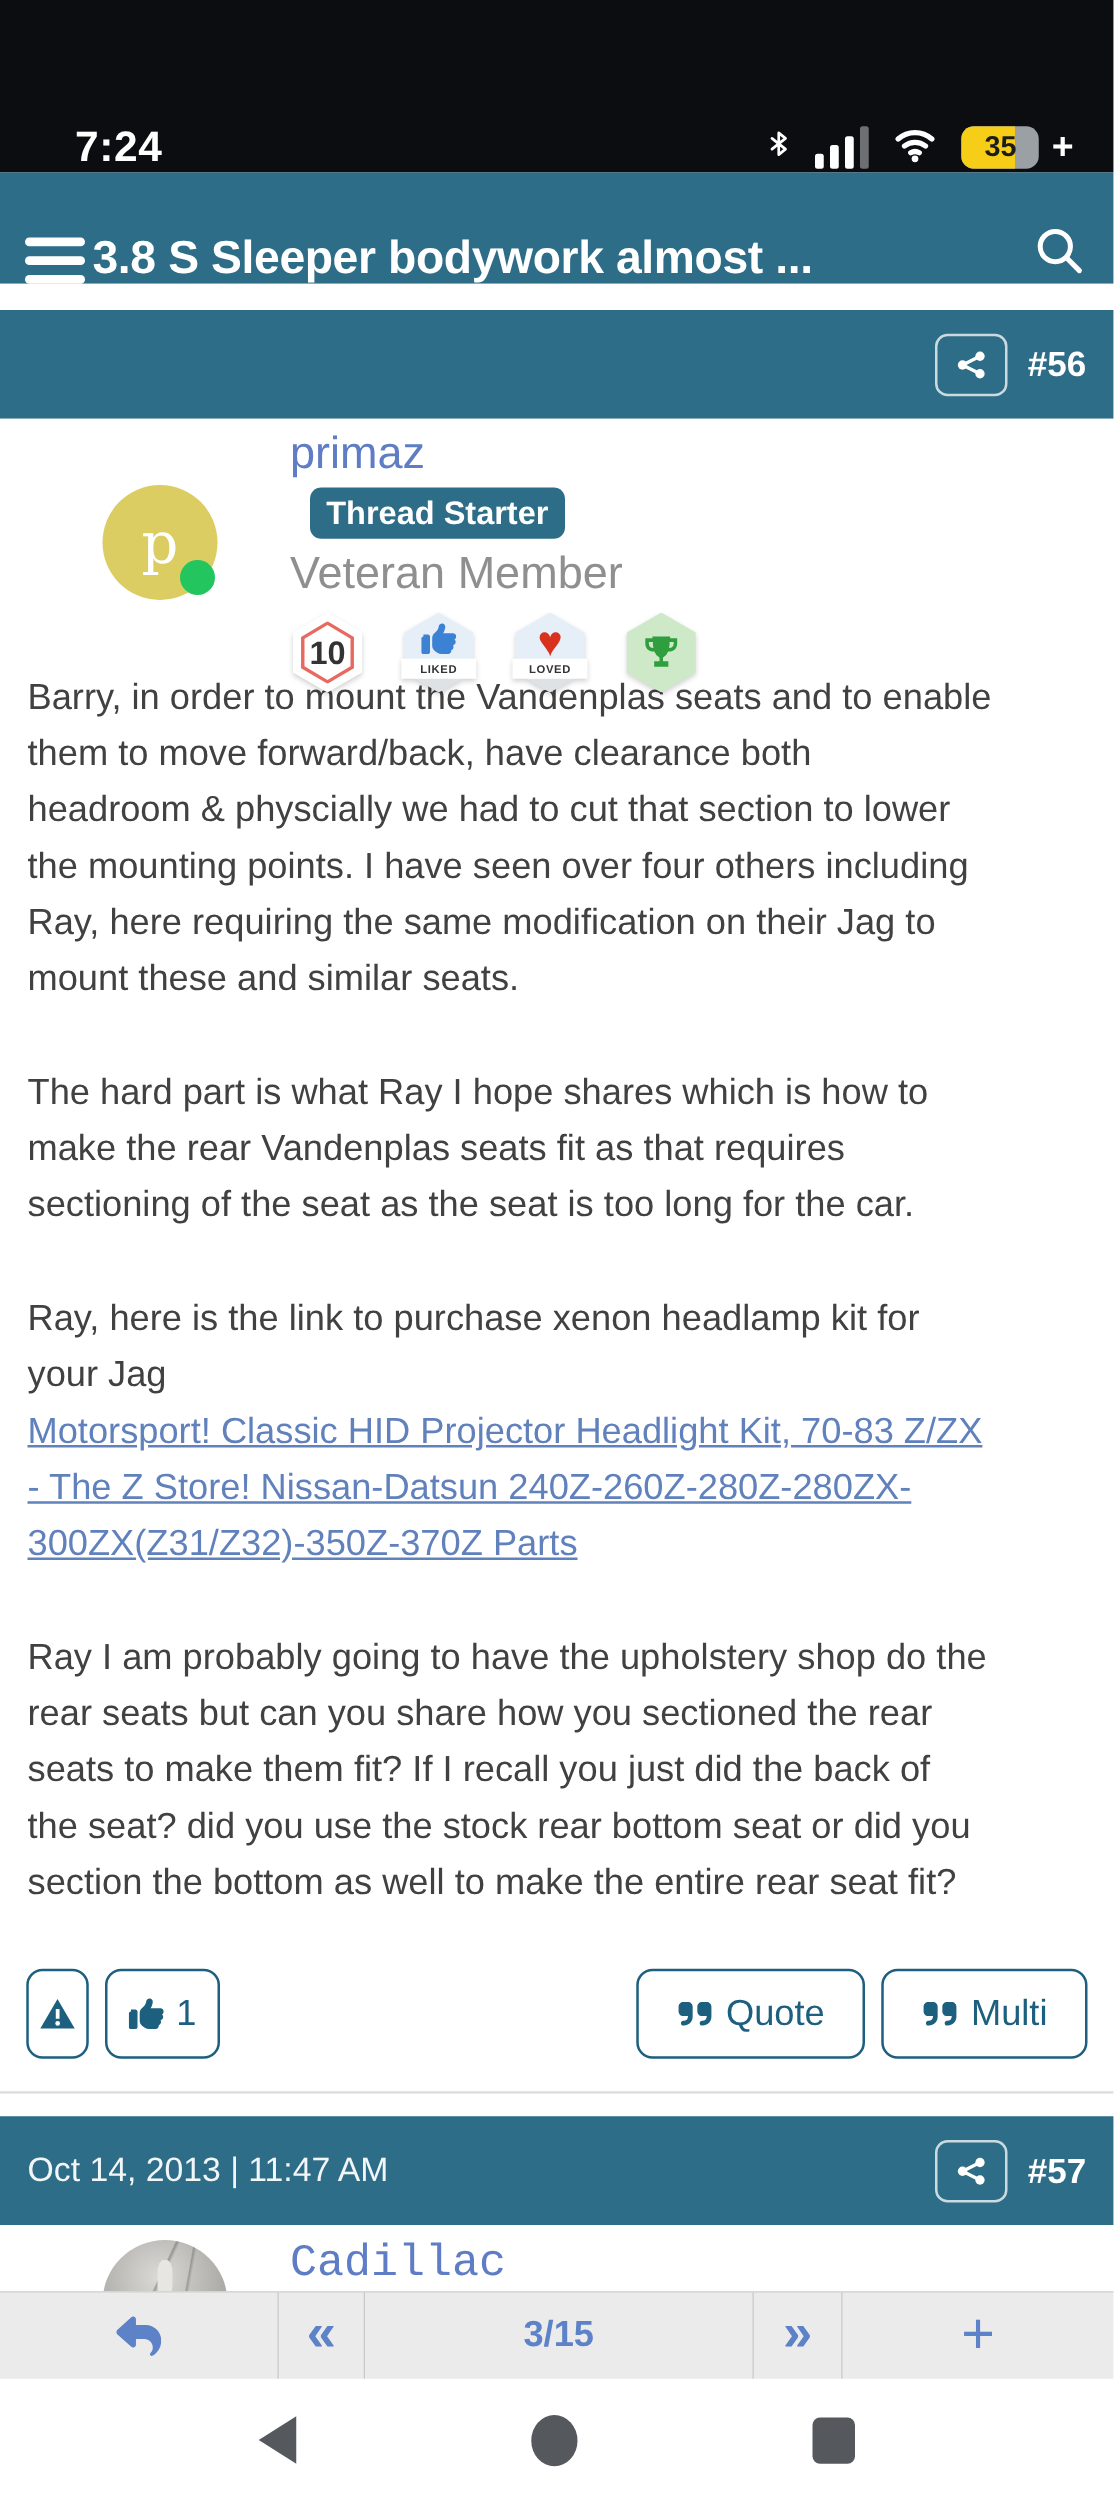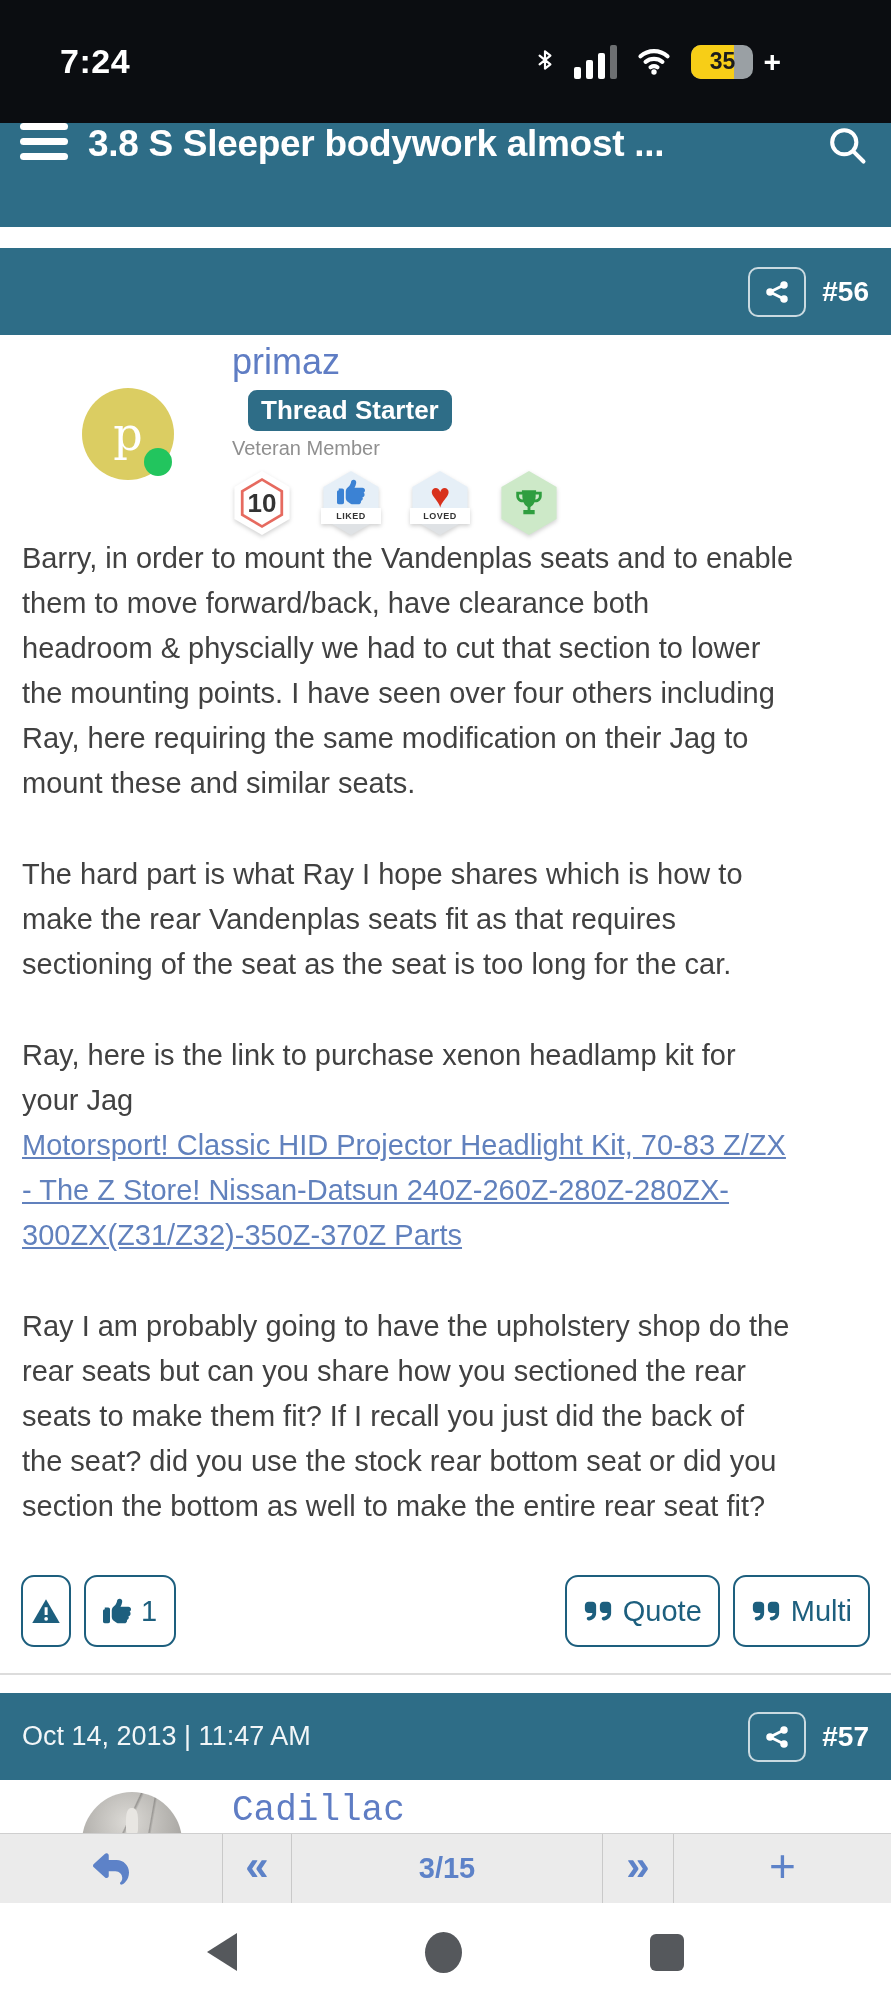--- a/index.html
+++ b/index.html
@@ -1,54 +1,54 @@
 <!DOCTYPE html>
 <html><head>
 <meta charset="utf-8">
 <style>
   * { margin:0; padding:0; box-sizing:border-box; }
   html,body { background:#fff; }
   body { font-family:"Liberation Sans", sans-serif; }
   .screen { position:relative; width:891px; height:2000px; margin:0 auto; background:#fff; overflow:hidden; }
 
   
-  .status-bar { height:123px; background:#0b0d11; display:flex; align-items:center; justify-content:space-between; padding:0 110px 0 60px; }
+  .status-bar { height:138px; background:#0b0d11; display:flex; align-items:flex-end; justify-content:space-between; padding:0 32px 0 60px; }
   .status-time { color:#fff; font-size:34px; font-weight:700; letter-spacing:.5px; }
   .status-icons { display:flex; align-items:center; gap:16px; }
   .sig-bars { display:flex; align-items:flex-end; gap:5px; height:34px; }
   .sig-bars i { display:block; width:7px; border-radius:2px; background:#fff; }
   .sig-bars i.b1{height:12px;} .sig-bars i.b2{height:19px;} .sig-bars i.b3{height:26px;} .sig-bars i.b4{height:34px; background:#6d6f72;}
   .battery { position:relative; width:62px; height:34px; border-radius:10px; background:#9aa0a4; overflow:hidden; }
   .battery-fill { position:absolute; left:0; top:0; bottom:0; background:#f7ce17; }
   .battery-text { position:absolute; inset:0; display:flex; align-items:center; justify-content:center; font-size:23px; font-weight:700; color:#1c1c1c; }
   .battery-plus { color:#fff; font-size:30px; font-weight:700; margin-left:-6px; }
 
   
-  .app-header { height:104px; background:#2e6d87; display:flex; align-items:flex-start; padding:0 22px 0 20px; gap:20px; }
+  .app-header { height:89px; background:#2e6d87; display:flex; align-items:flex-end; padding:0 22px 0 20px; gap:6px; }
   .hamburger { width:48px; display:flex; flex-direction:column; gap:8px; cursor:pointer; }
   .hamburger span { display:block; height:7px; border-radius:4px; background:#fff; }
   .app-title { color:#fff; font-size:37px; font-weight:600; letter-spacing:-.3px; white-space:nowrap; overflow:hidden; flex:1; }
   .hdr-gap { height:21px; background:#fff; }
 
   
   .post-bar { height:87px; background:#2e6d87; display:flex; align-items:center; padding:0 22px; }
   .post-date { color:#f2f6f8; font-size:27px; }
   .post-bar .spacer { flex:1; }
   .share-btn { width:58px; height:50px; border:2px solid rgba(255,255,255,.75); border-radius:10px; background:transparent; display:flex; align-items:center; justify-content:center; cursor:pointer; }
   .post-num { color:#fff; font-size:28px; font-weight:700; margin-left:16px; }
 
   
   .author-row { position:relative; height:195px; background:#fff; }
   .avatar { position:absolute; left:82px; top:53px; width:92px; height:92px; border-radius:50%; background:#dbcd62; display:flex; align-items:center; justify-content:center; }
   .avatar-letter { font-family:"DejaVu Serif", serif; color:#fff; font-size:46px; line-height:1; }
   .online-dot { position:absolute; left:62px; top:60px; width:28px; height:28px; border-radius:50%; background:#22c55e; }
   .author-info { position:absolute; left:232px; top:6px; }
   .author-name { color:#5f7dc4; font-size:36px; text-decoration:none; display:inline-block; }
   .role-badge { display:inline-block; background:#2e6d87; color:#fff; font-size:26px; font-weight:700; padding:5px 13px; border-radius:9px; margin:7px 16px 6px; }
-  .author-rank { color:#8f8f8f; font-size:20px; }
+  .author-rank { color:#8f8f8f; font-size:36px; }
   .badge-row { display:flex; gap:29px; margin-top:11px; }
   .hex { position:relative; width:60px; height:64px; filter:drop-shadow(0 2px 2px rgba(0,0,0,.18)); }
   .hex-bg { position:absolute; inset:0; clip-path:polygon(50% 0%,96% 25%,96% 75%,50% 100%,4% 75%,4% 25%); background:#fff; }
   .hex-ring { position:absolute; inset:7px; clip-path:polygon(50% 0%,96% 25%,96% 75%,50% 100%,4% 75%,4% 25%); background:#e66a5f; }
   .hex-ring-inner { position:absolute; inset:3px; clip-path:polygon(50% 0%,96% 25%,96% 75%,50% 100%,4% 75%,4% 25%); background:#fff; }
   .hex-num { position:absolute; inset:0; display:flex; align-items:center; justify-content:center; font-size:26px; font-weight:700; color:#333; }
   .hex-bg.tint-blue { background:linear-gradient(#e6eff7 58%, #dfe2e5 58%); }
   .hex-bg.tint-green { background:#cde9c8; }
   .hex-emblem { position:absolute; left:0; right:0; top:7px; display:flex; justify-content:center; }
   .hex-band { position:absolute; left:0; right:0; top:58%; height:16px; background:#fff; display:flex; align-items:center; justify-content:center; font-size:9px; font-weight:700; color:#333; letter-spacing:.5px; }
@@ -64,21 +64,21 @@
   .post-text p { font-size:29px; line-height:45px; color:#414141; white-space:pre-line; margin:0 0 46px; }
   .post-text p.tight { margin-bottom:0; }
   .body-link { display:block; font-size:29px; line-height:45px; color:#6181bd; text-decoration:underline; white-space:pre-line; margin:0 0 46px; cursor:pointer; }
 
   
   .actions { display:flex; justify-content:space-between; align-items:center; padding:0 21px; margin-top:14px; }
   .actions-left, .actions-right { display:flex; gap:13px; }
   .act-btn { display:flex; align-items:center; justify-content:center; gap:10px; height:72px; border:2.5px solid #1d5f7e; border-radius:13px; background:#fff; color:#1d5f7e; font-size:29px; cursor:pointer; font-family:"Liberation Sans", sans-serif; }
   .act-btn.report { width:50px; }
   .act-btn.like { padding:0 17px; }
-  .act-btn.quote, .act-btn.multi { padding:0 16px; }
+  .act-btn.quote, .act-btn.multi { padding:0 30px; }
 
   .divider { height:2px; background:#dcdcdc; margin-top:26px; }
   .divider-gap { height:18px; background:#fff; }
 
   
   .post2-content { position:relative; height:99px; overflow:hidden; background:#fff; }
   .avatar-photo { position:absolute; left:82px; top:12px; width:100px; height:100px; border-radius:50%;
      background:
        linear-gradient(115deg, rgba(0,0,0,0) 40%, rgba(90,88,86,.45) 41%, rgba(0,0,0,0) 43%),
        linear-gradient(100deg, rgba(0,0,0,0) 62%, rgba(90,88,86,.4) 63%, rgba(0,0,0,0) 65%),

